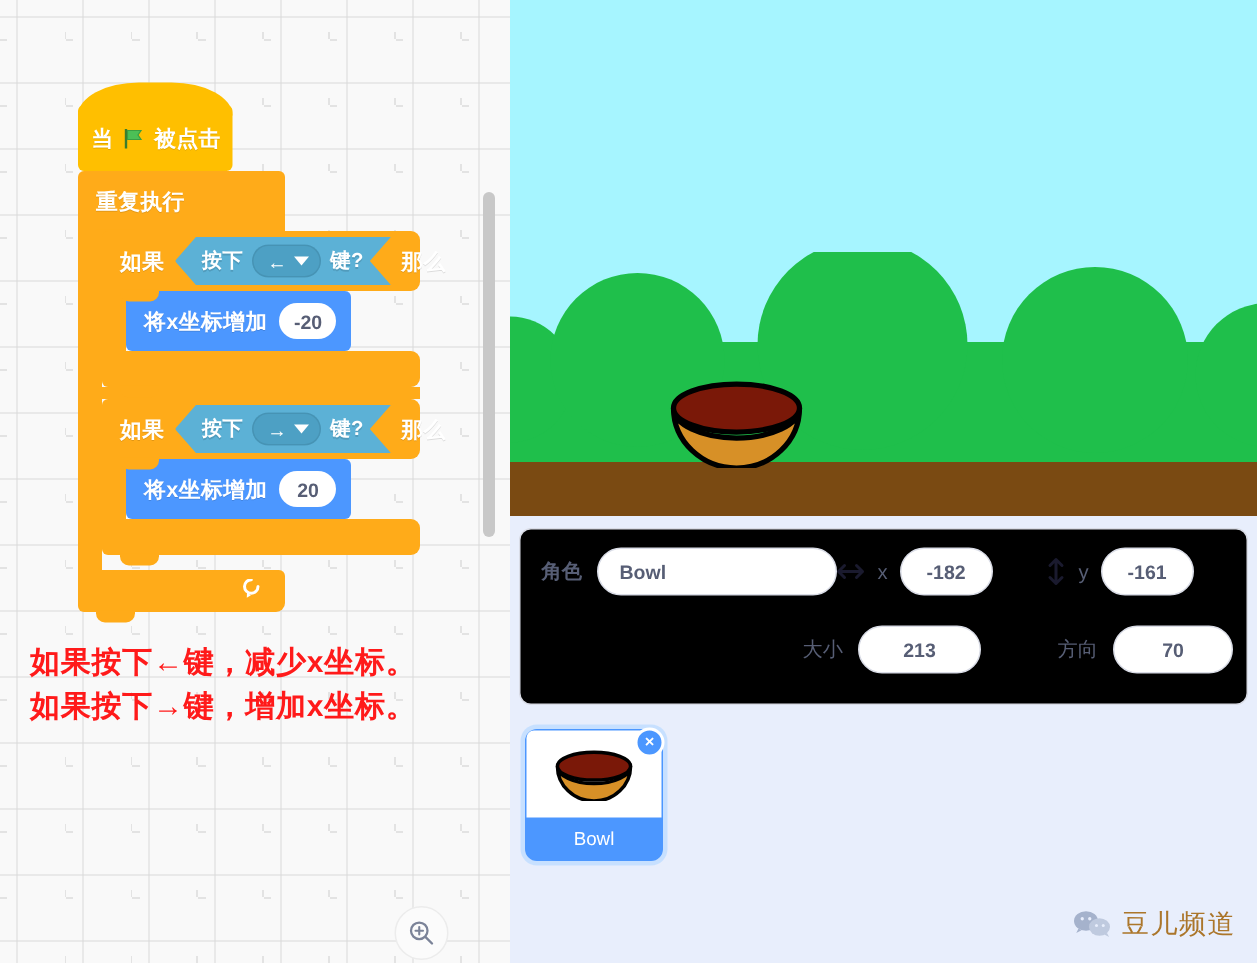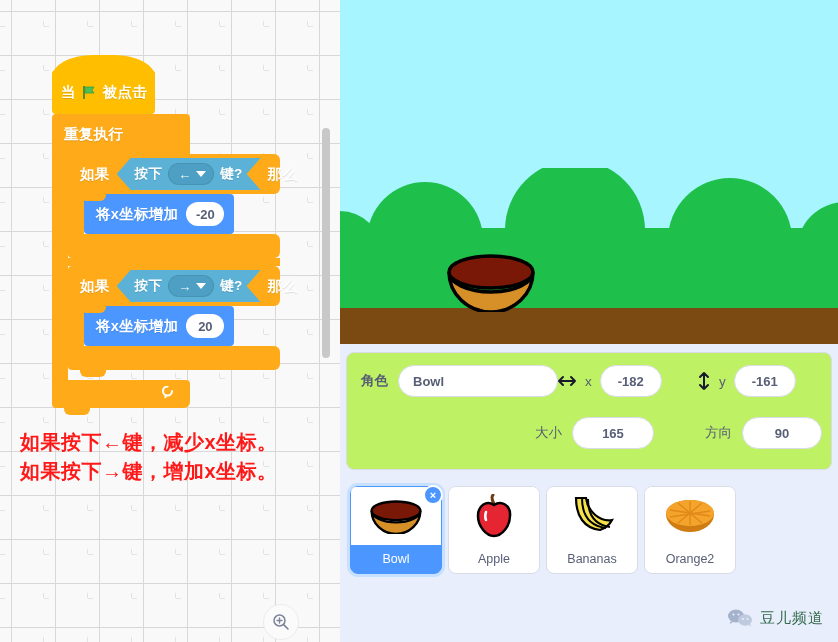--- a/index.html
+++ b/index.html
@@ -179,21 +179,21 @@
   .sky { position:absolute; inset:0; background:#a6f5ff; }
   .hills { position:absolute; left:-10px; bottom:36px; width: 520px; height: 140px; }
   .ground {
     position:absolute; left:0; bottom:0; width: 498px; height: 36px; background:#7a4a12;
   }
   .bowl-sprite { position:absolute; left: 104px; top: 250px; width: 94px; height: 62px; }
 
   
   .info-panel {
     position:absolute; left: 6px; top: 352px; width: 486px; height: 118px;
-    background:#bef264; border:1px solid #d9dce6; border-radius: 8px;
+    background:#000000; border:1px solid #d9dce6; border-radius: 8px;
   }
   .info-row { position:absolute; display:flex; align-items:center; }
   .lbl { color:#575e75; font-size:13.5px; font-weight:700; }
   .lbl-light { color:#575e75; font-size:13.5px; font-weight:400; }
   .pill {
     border:1px solid #d9dce6; border-radius: 16px; height: 32px;
     display:flex; align-items:center; color:#575e75; font-size:13px; font-weight:700;
     background:#fff;
   }
   .pill.text-left { padding: 0 14px; justify-content:flex-start; }
@@ -228,21 +228,21 @@
     border-radius: 50%; background:#4c97ff; border:2px solid #fff;
     display:flex; align-items:center; justify-content:center; color:#fff;
     font-size: 11px; font-weight:700; line-height:1;
   }
 
   
   .watermark {
     position:absolute; right: 14px; bottom: 14px; display:flex;
     align-items:center; gap: 7px; opacity: .85;
   }
-  .wm-text { color:#14532d; font-size:15px; letter-spacing:1px; }
+  .wm-text { color:#a16207; font-size:18px; letter-spacing:1px; }
 </style>
 </head>
 <body>
 
 <div id="app">
 
   <div class="code-area">
     <div class="dotgrid"></div>
 
     <div class="script">
@@ -384,76 +384,44 @@
         <svg width="14" height="20" viewBox="0 0 14 20">
           <path d="M7 2v16M7 2l-4 4M7 2l4 4M7 18l-4-4M7 18l4-4" stroke="#1a1a2e" stroke-width="2" fill="none" stroke-linecap="round" stroke-linejoin="round"></path>
         </svg>
         <span class="lbl-light">y</span>
         <span class="pill centered" style="width:62px">-161</span>
       </div>
 
 
       <div class="info-row" style="left:188px; top:64px; gap:10px;">
         <span class="lbl-light">大小</span>
-        <span class="pill centered" style="width:82px">165</span>
+        <span class="pill centered" style="width:82px">213</span>
       </div>
 
       <div class="info-row" style="left:358px; top:64px; gap:10px;">
         <span class="lbl-light">方向</span>
-        <span class="pill centered" style="width:80px">90</span>
+        <span class="pill centered" style="width:80px">70</span>
       </div>
     </div>
 
     <div class="sprite-list">
 
       <div class="sp-card selected" style="left:4px">
         <div class="sp-thumb">
           <svg width="56" height="36" viewBox="0 0 94 62">
             <path d="M5 22 A42 20 0 0 0 89 22 A42 40 0 0 1 5 22 Z" fill="#d79027" stroke="#000" stroke-width="4"></path>
             <ellipse cx="47" cy="22" rx="42" ry="16" fill="#7a1808" stroke="#000" stroke-width="4"></ellipse>
           </svg>
         </div>
         <div class="sp-name">Bowl</div>
         <div class="del-badge">×</div>
       </div>
 
-      <div class="sp-card" style="left:102px">
-        <div class="sp-thumb">
-          <svg width="40" height="44" viewBox="0 0 40 44">
-            <path d="M20 10c-3-6-2-8-1-9" stroke="#6b3b12" stroke-width="3" fill="none" stroke-linecap="round"></path>
-            <path d="M20 11c7-5 17 0 16 11 0 10-8 20-16 20S4 32 4 22C4 11 13 6 20 11z" fill="#e52531" stroke="#000" stroke-width="2.5"></path>
-            <path d="M12 18c-1 3-1 6 0 8" stroke="#fff" stroke-width="2.5" fill="none" stroke-linecap="round"></path>
-          </svg>
-        </div>
-        <div class="sp-name">Apple</div>
-      </div>
-
-      <div class="sp-card" style="left:200px">
-        <div class="sp-thumb">
-          <svg width="48" height="44" viewBox="0 0 48 44">
-            <path d="M8 4c0 18 8 30 24 32 6-2 10-6 12-10-12 2-24-8-26-22z" fill="#f5e14a" stroke="#000" stroke-width="2.2"></path>
-            <path d="M14 4c0 18 8 28 24 30" fill="none" stroke="#000" stroke-width="2"></path>
-            <path d="M20 5c0 17 8 26 22 28" fill="none" stroke="#000" stroke-width="2"></path>
-          </svg>
-        </div>
-        <div class="sp-name">Bananas</div>
-      </div>
-
-      <div class="sp-card" style="left:298px">
-        <div class="sp-thumb">
-          <svg width="52" height="36" viewBox="0 0 52 36">
-            <path d="M2 16a24 14 0 0 1 48 0 24 18 0 0 1-48 0z" fill="#cf7d12"></path>
-            <ellipse cx="26" cy="15" rx="24" ry="13" fill="#f4a32b"></ellipse>
-            <g stroke="#e0891a" stroke-width="1.4">
-              <path d="M26 3v24M6 12l40 6M6 19l40-6M14 5l24 20M38 5L14 25"></path>
-            </g>
-          </svg>
-        </div>
-        <div class="sp-name">Orange2</div>
-      </div>
+
+
     </div>
 
     <div class="watermark">
       <svg width="26" height="20" viewBox="0 0 26 20">
         <ellipse cx="9" cy="8" rx="8" ry="6.5" fill="#9aa8c4"></ellipse>
         <path d="M4 13l-1.5 3 3.5-1.8z" fill="#9aa8c4"></path>
         <circle cx="6.5" cy="6.5" r="1.1" fill="#e8eefc"></circle>
         <circle cx="11.5" cy="6.5" r="1.1" fill="#e8eefc"></circle>
         <ellipse cx="18" cy="12" rx="7" ry="5.8" fill="#b9c4da"></ellipse>
         <path d="M23 16l1.4 2.6-3.2-1.6z" fill="#b9c4da"></path>

